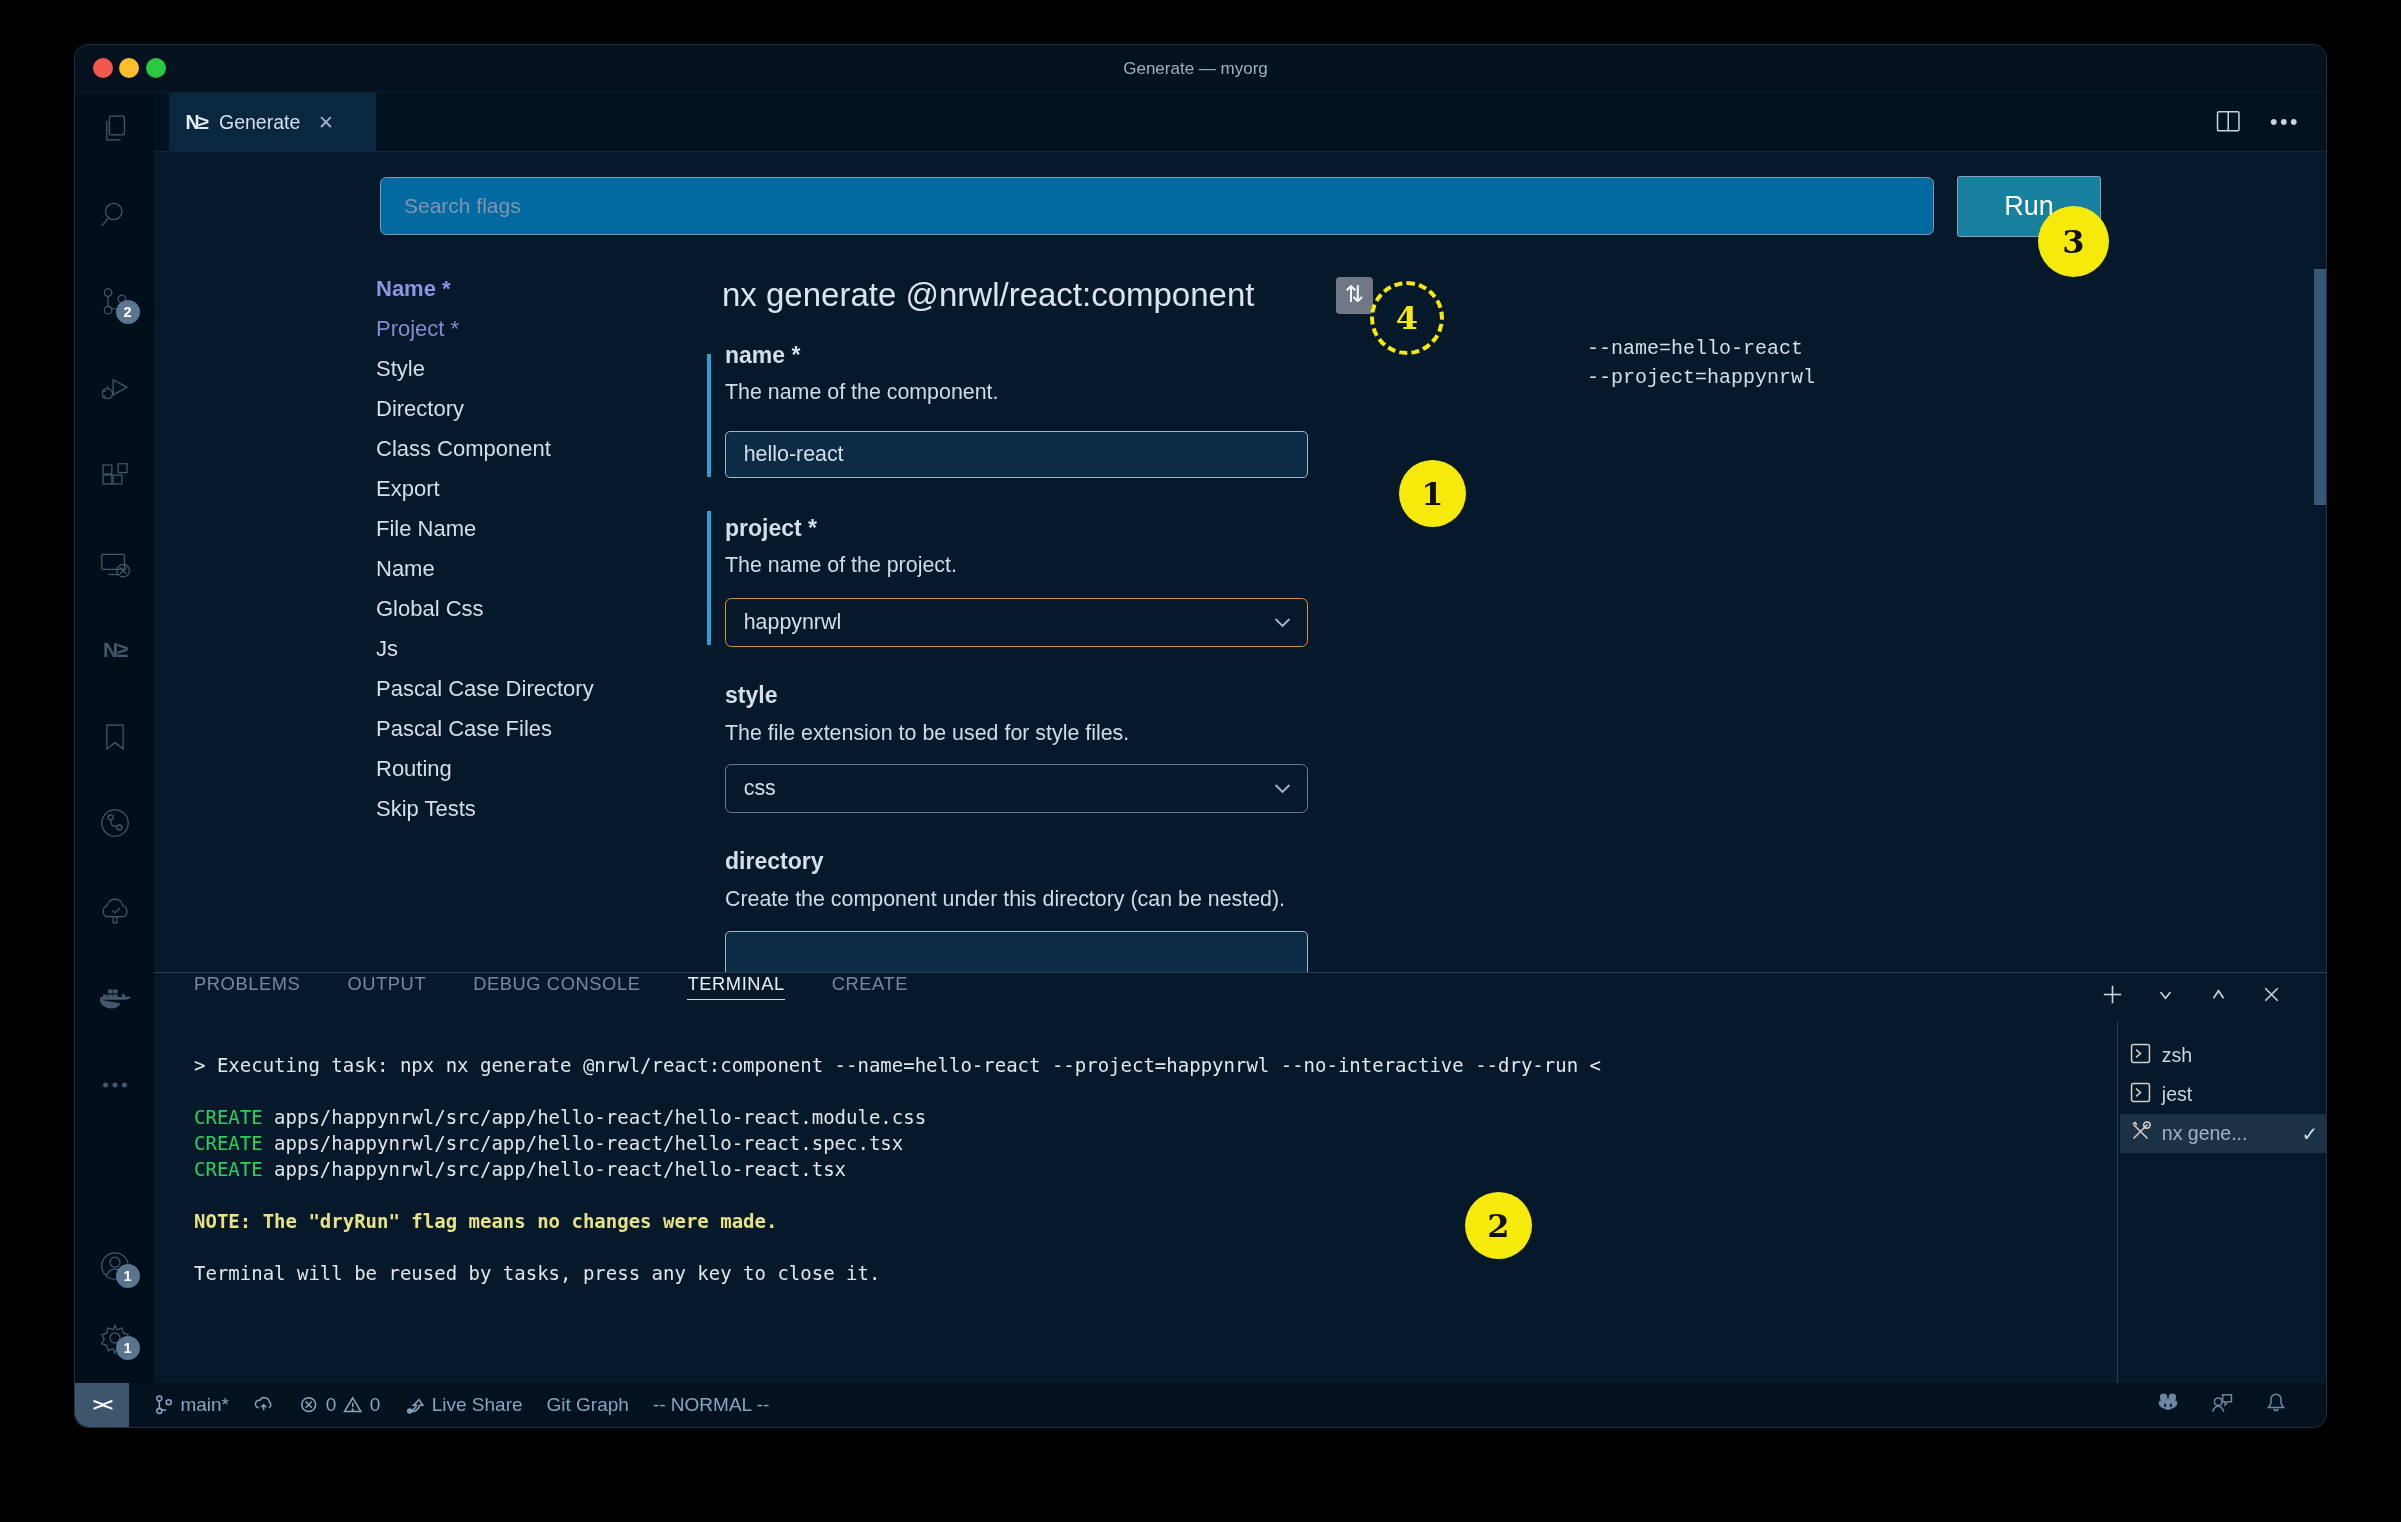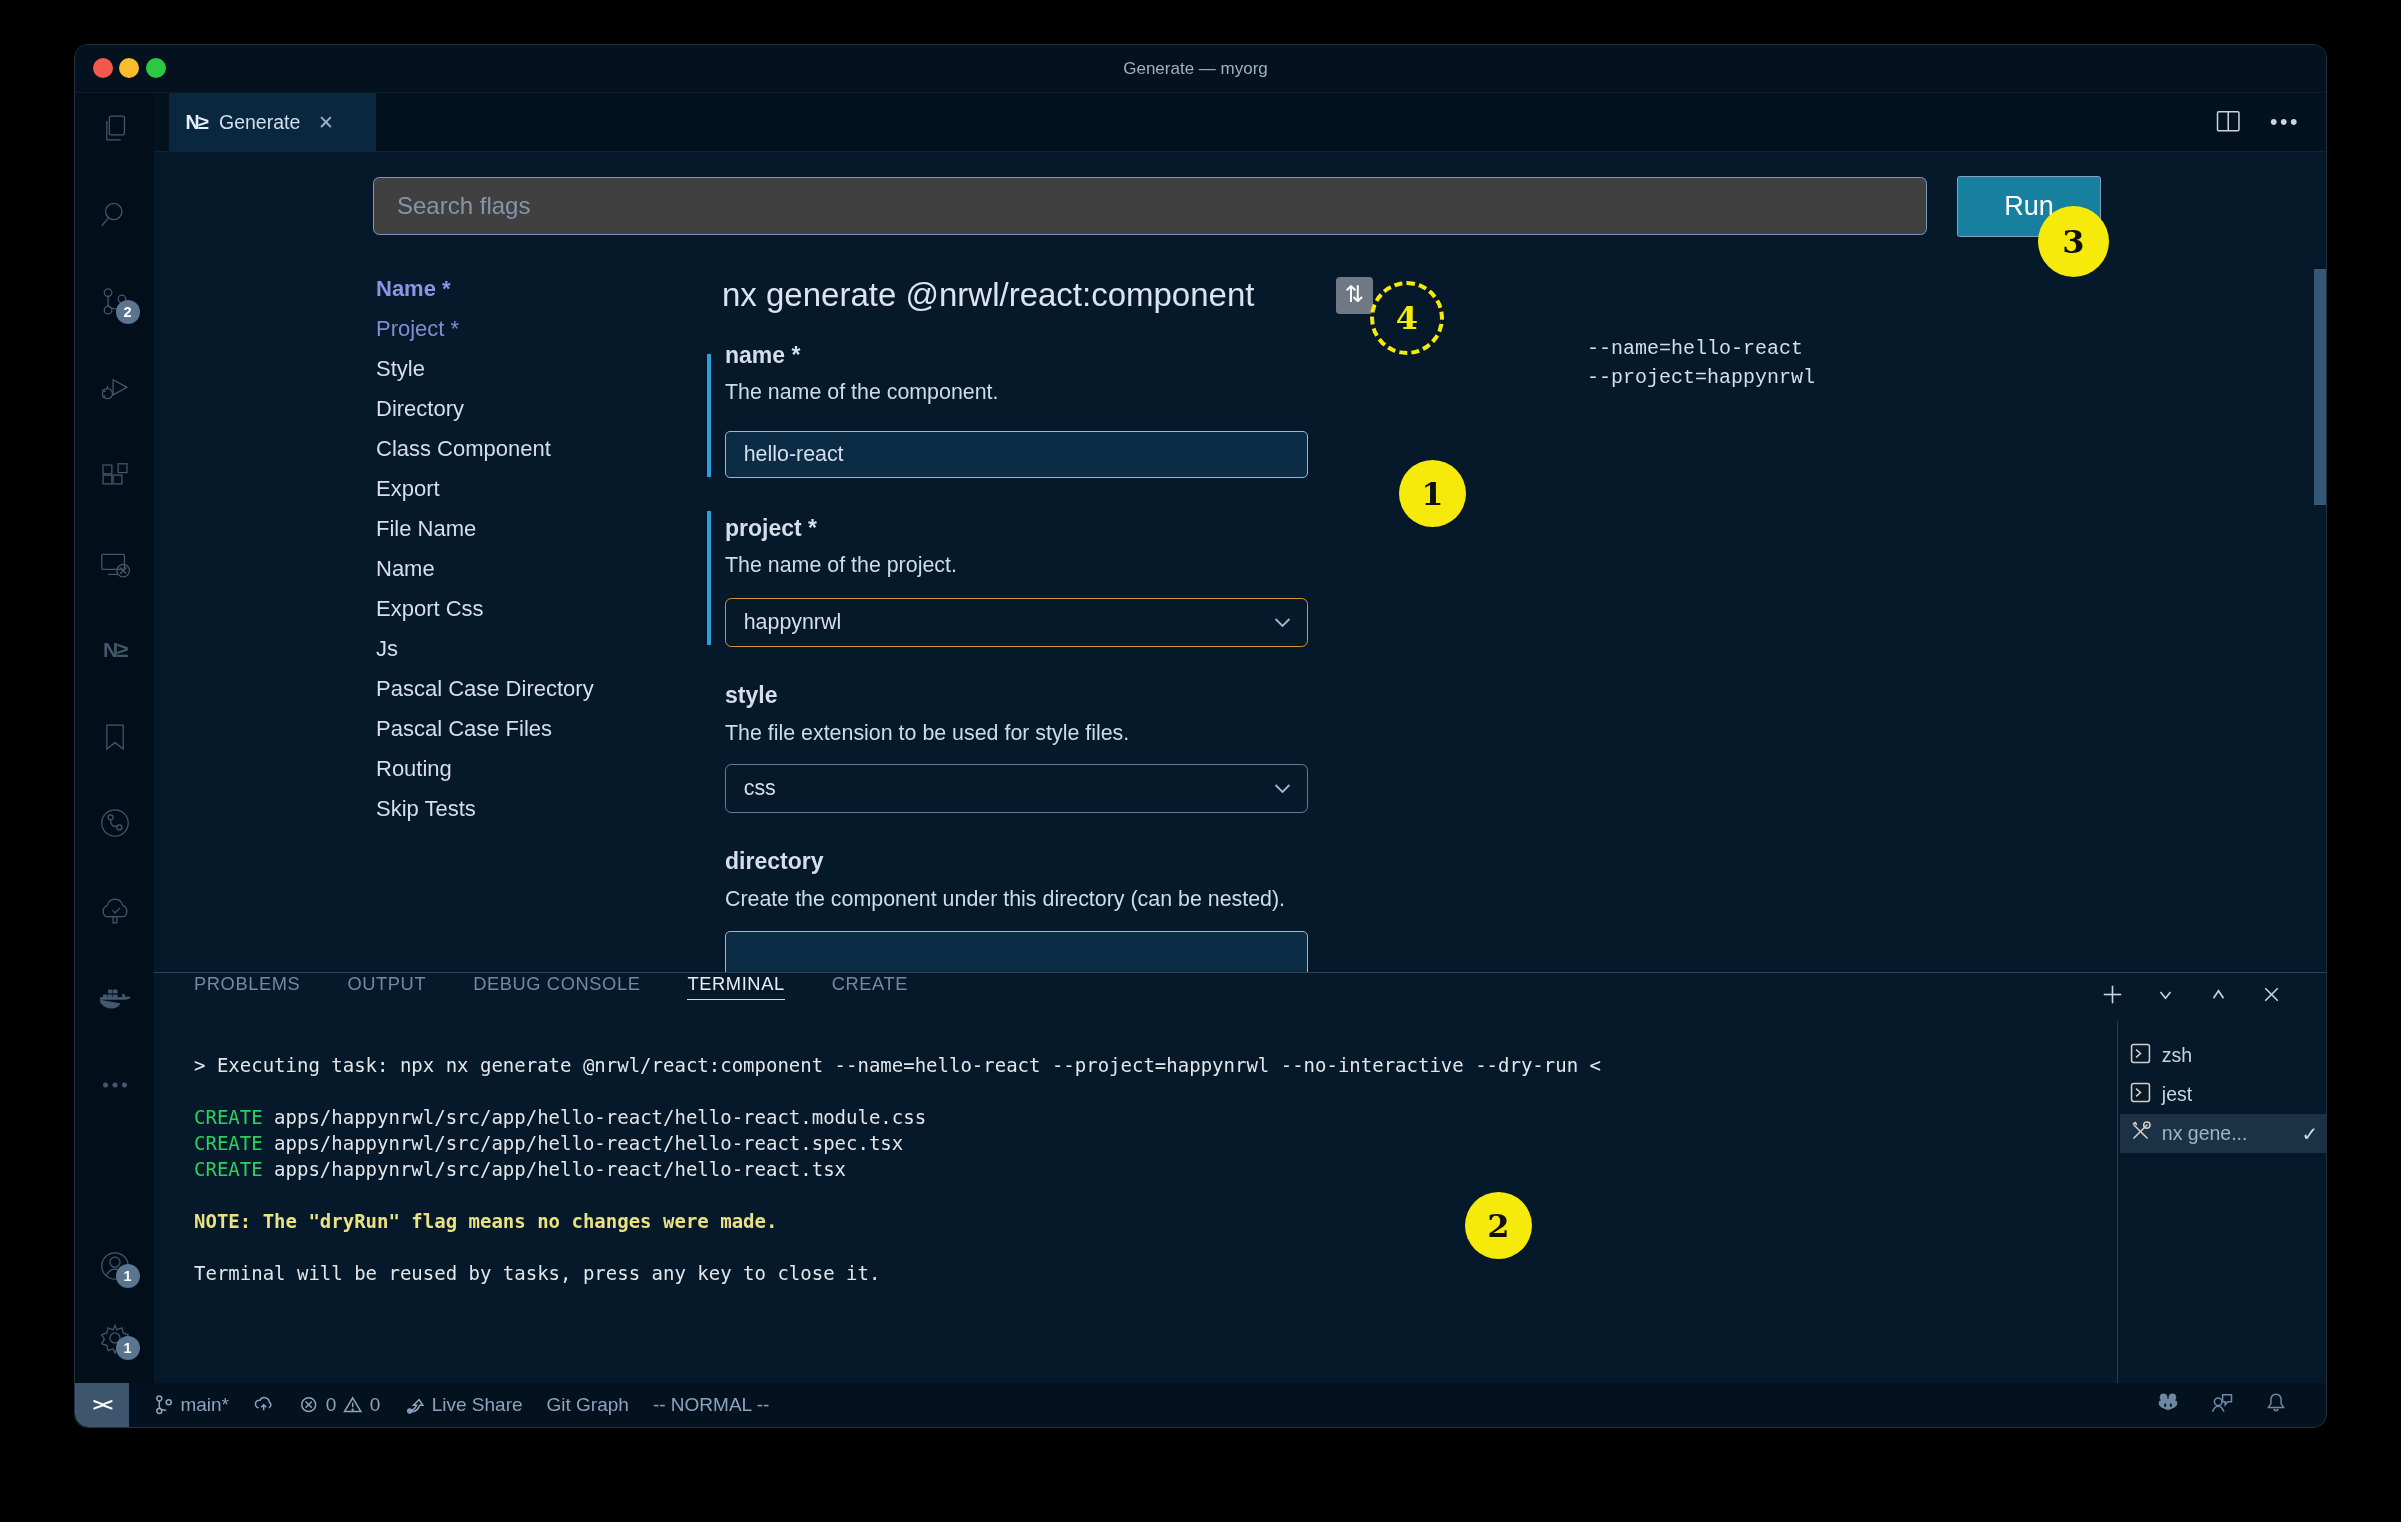--- a/index.html
+++ b/index.html
@@ -32,22 +32,22 @@
   .tab-logo { color:#e8eef7; font-size:19.5px; font-weight:bold; letter-spacing:-1.3px; }
   .tab-label { color:#d6deeb; font-size:19.5px; }
   .tab-close { color:#9fb0c3; font-size:19px; margin-left:6.3px; }
   .editor-actions { position:absolute; right:28px; top:0; height:59px; display:flex; align-items:center; gap:29px; }
   .editor-actions svg { width:26.5px; height:26.5px; stroke:#c9d4e0; fill:none; stroke-width:2.4; }
   .dots { color:#c9d4e0; font-size:21.4px; letter-spacing:2.5px; }
 
   
   #editor { position:absolute; left:79px; top:107px; width:2174px; height:820px; overflow:hidden; }
 
-  #search-input { position:absolute; left:219px; top:25px; width:1554px; height:58px; background:#404040;
-                  border:1.3px solid #7e99b5; border-radius:6.3px; color:#d6deeb; font-size:24px; padding:0 23px;
+  #search-input { position:absolute; left:226px; top:25px; width:1554px; height:58px; background:#0369a1;
+                  border:1.3px solid #7e99b5; border-radius:6.3px; color:#d6deeb; font-size:21px; padding:0 23px;
                   font-family:"Liberation Sans", sans-serif; }
   #search-input::placeholder { color:#8296ab; }
   #run-btn { position:absolute; left:1803px; top:24px; width:144px; height:61px; background:#18809f;
              border:1.3px solid #7fa3bd; color:#fff; font-size:27px; border-radius:2.5px; font-family:"Liberation Sans", sans-serif; }
 
   #options { position:absolute; left:222px; top:124px; list-style:none; }
   #options li { height:40px; font-size:22px; color:#d6deeb; white-space:nowrap; }
   #options li.opt-active { color:#8a96e4; font-weight:bold; }
   #options li.opt-linked { color:#7e8fd0; }
 
@@ -227,21 +227,21 @@
 
     <ul id="options">
         <li class="opt-active">Name *</li>
         <li class="opt-linked">Project *</li>
         <li class="">Style</li>
         <li class="">Directory</li>
         <li class="">Class Component</li>
         <li class="">Export</li>
         <li class="">File Name</li>
         <li class="">Name</li>
-        <li class="">Export Css</li>
+        <li class="">Global Css</li>
         <li class="">Js</li>
         <li class="">Pascal Case Directory</li>
         <li class="">Pascal Case Files</li>
         <li class="">Routing</li>
         <li class="">Skip Tests</li>
       </ul>
 
     <div id="gen-title">nx generate @nrwl/react:component</div>
     <div id="copy-btn">⇅</div>
 

